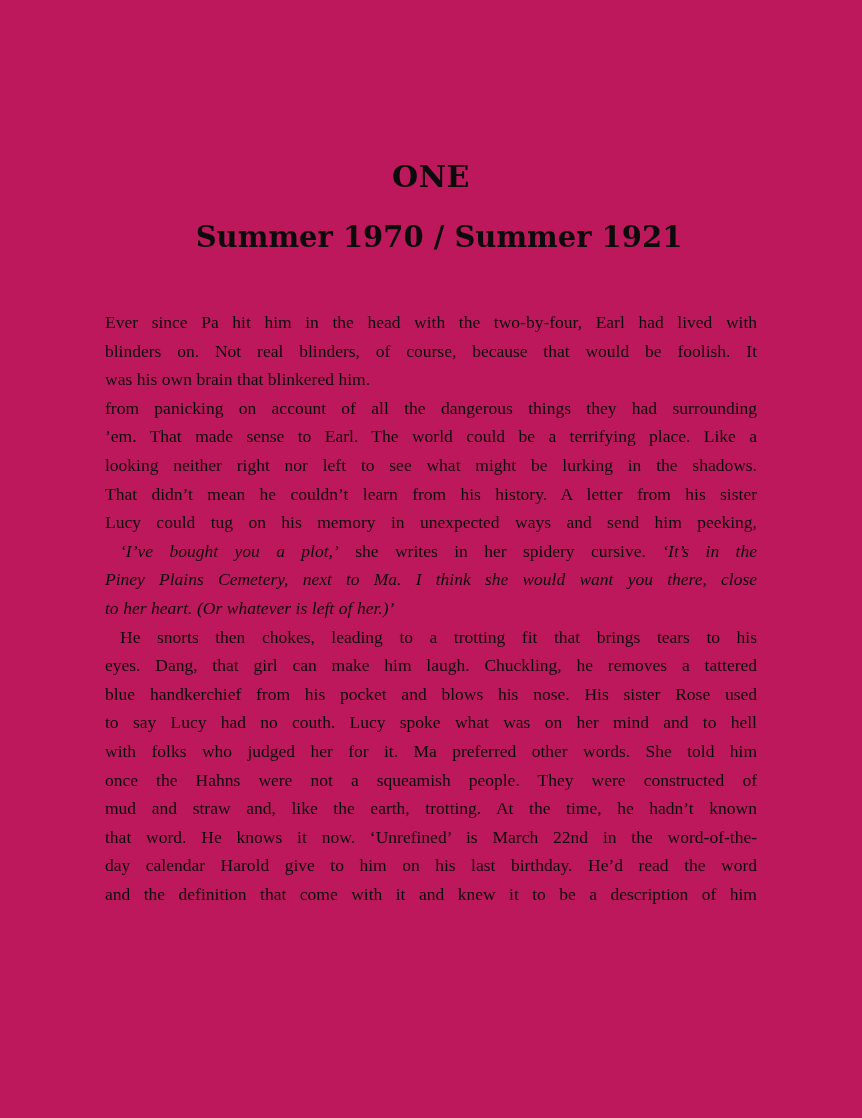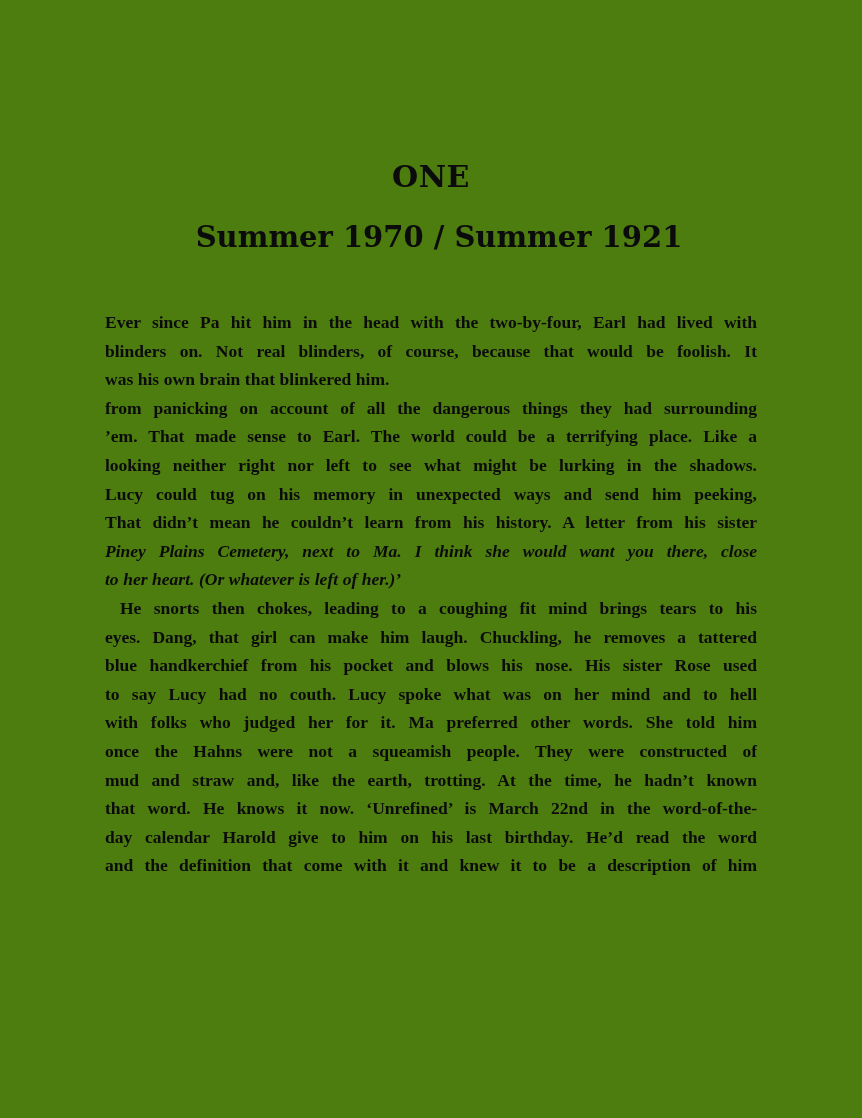--- a/index.html
+++ b/index.html
@@ -2,21 +2,21 @@
 <html><head>
 <meta charset="utf-8">
 <style>
   * { margin: 0; padding: 0; box-sizing: border-box; }
   html, body { background: #ffffff; }
 
   .page {
     position: relative;
     width: 862px;
     height: 1118px;
-    background: #4d7c0f;
+    background: #be185d;
     color: #0b0b0b;
     font-family: "Liberation Serif", serif;
     overflow: hidden;
   }
 
   .chapter-header {
     padding-top: 161px;
     text-align: center;
     font-family: "DejaVu Serif", "Liberation Serif", serif;
     font-weight: bold;
@@ -32,21 +32,20 @@
   .chapter-subtitle {
     margin-top: 28px;
     font-size: 29px;
     line-height: 32px;
     padding-left: 16px;
   }
 
   .body-text {
     margin: 55px 105px 16px 105px; 
     font-size: 17.5px;
-    font-weight: bold;
   }
 
   .paragraph { }
 
   .line {
     line-height: 28.6px;
     height: 28.6px;
     overflow: hidden;
     text-align: justify;
     text-align-last: justify;
@@ -78,29 +77,30 @@
   <div class="body-text">
       <div class="paragraph">
         <div class="line"><span class="seg-regular">Ever since Pa hit him in the head with the two-by-four, Earl had lived with</span></div>
         <div class="line"><span class="seg-regular">blinders on. Not real blinders, of course, because that would be foolish. It</span></div>
         <div class="line lastline"><span class="seg-regular">was his own brain that blinkered him.</span></div>
       </div>
       <div class="paragraph">
         <div class="line"><span class="seg-regular">from panicking on account of all the dangerous things they had surrounding</span></div>
         <div class="line"><span class="seg-regular">’em. That made sense to Earl. The world could be a terrifying place. Like a</span></div>
         <div class="line"><span class="seg-regular">looking neither right nor left to see what might be lurking in the shadows.</span></div>
+        <div class="line"><span class="seg-regular">That didn’t mean he couldn’t learn from his history. A letter from his sister</span></div>
         <div class="line"><span class="seg-regular">Lucy could tug on his memory in unexpected ways and send him peeking,</span></div>
-        <div class="line"><span class="seg-regular">That didn’t mean he couldn’t learn from his history. A letter from his sister</span></div>
       </div>
       <div class="paragraph">
+        <div class="line indent"><span class="seg-italic">‘I’ve bought you a plot,’</span><span class="seg-regular"> she writes in her spidery cursive. </span><span class="seg-italic">‘It’s in the</span></div>
         <div class="line"><span class="seg-italic">Piney Plains Cemetery, next to Ma. I think she would want you there, close</span></div>
         <div class="line lastline"><span class="seg-italic">to her heart. (Or whatever is left of her.)’</span></div>
       </div>
       <div class="paragraph">
-        <div class="line indent"><span class="seg-regular">He snorts then chokes, leading to a coughing fit mind brings tears to his</span></div>
+        <div class="line indent"><span class="seg-regular">He snorts then chokes, leading to a trotting fit that brings tears to his</span></div>
         <div class="line"><span class="seg-regular">eyes. Dang, that girl can make him laugh. Chuckling, he removes a tattered</span></div>
         <div class="line"><span class="seg-regular">blue handkerchief from his pocket and blows his nose. His sister Rose used</span></div>
         <div class="line"><span class="seg-regular">to say Lucy had no couth. Lucy spoke what was on her mind and to hell</span></div>
         <div class="line"><span class="seg-regular">with folks who judged her for it. Ma preferred other words. She told him</span></div>
         <div class="line"><span class="seg-regular">once the Hahns were not a squeamish people. They were constructed of</span></div>
         <div class="line"><span class="seg-regular">mud and straw and, like the earth, trotting. At the time, he hadn’t known</span></div>
         <div class="line"><span class="seg-regular">that word. He knows it now. ‘Unrefined’ is March 22nd in the word-of-the-</span></div>
         <div class="line"><span class="seg-regular">day calendar Harold give to him on his last birthday. He’d read the word</span></div>
         <div class="line"><span class="seg-regular">and the definition that come with it and knew it to be a description of him</span></div>
       </div>

